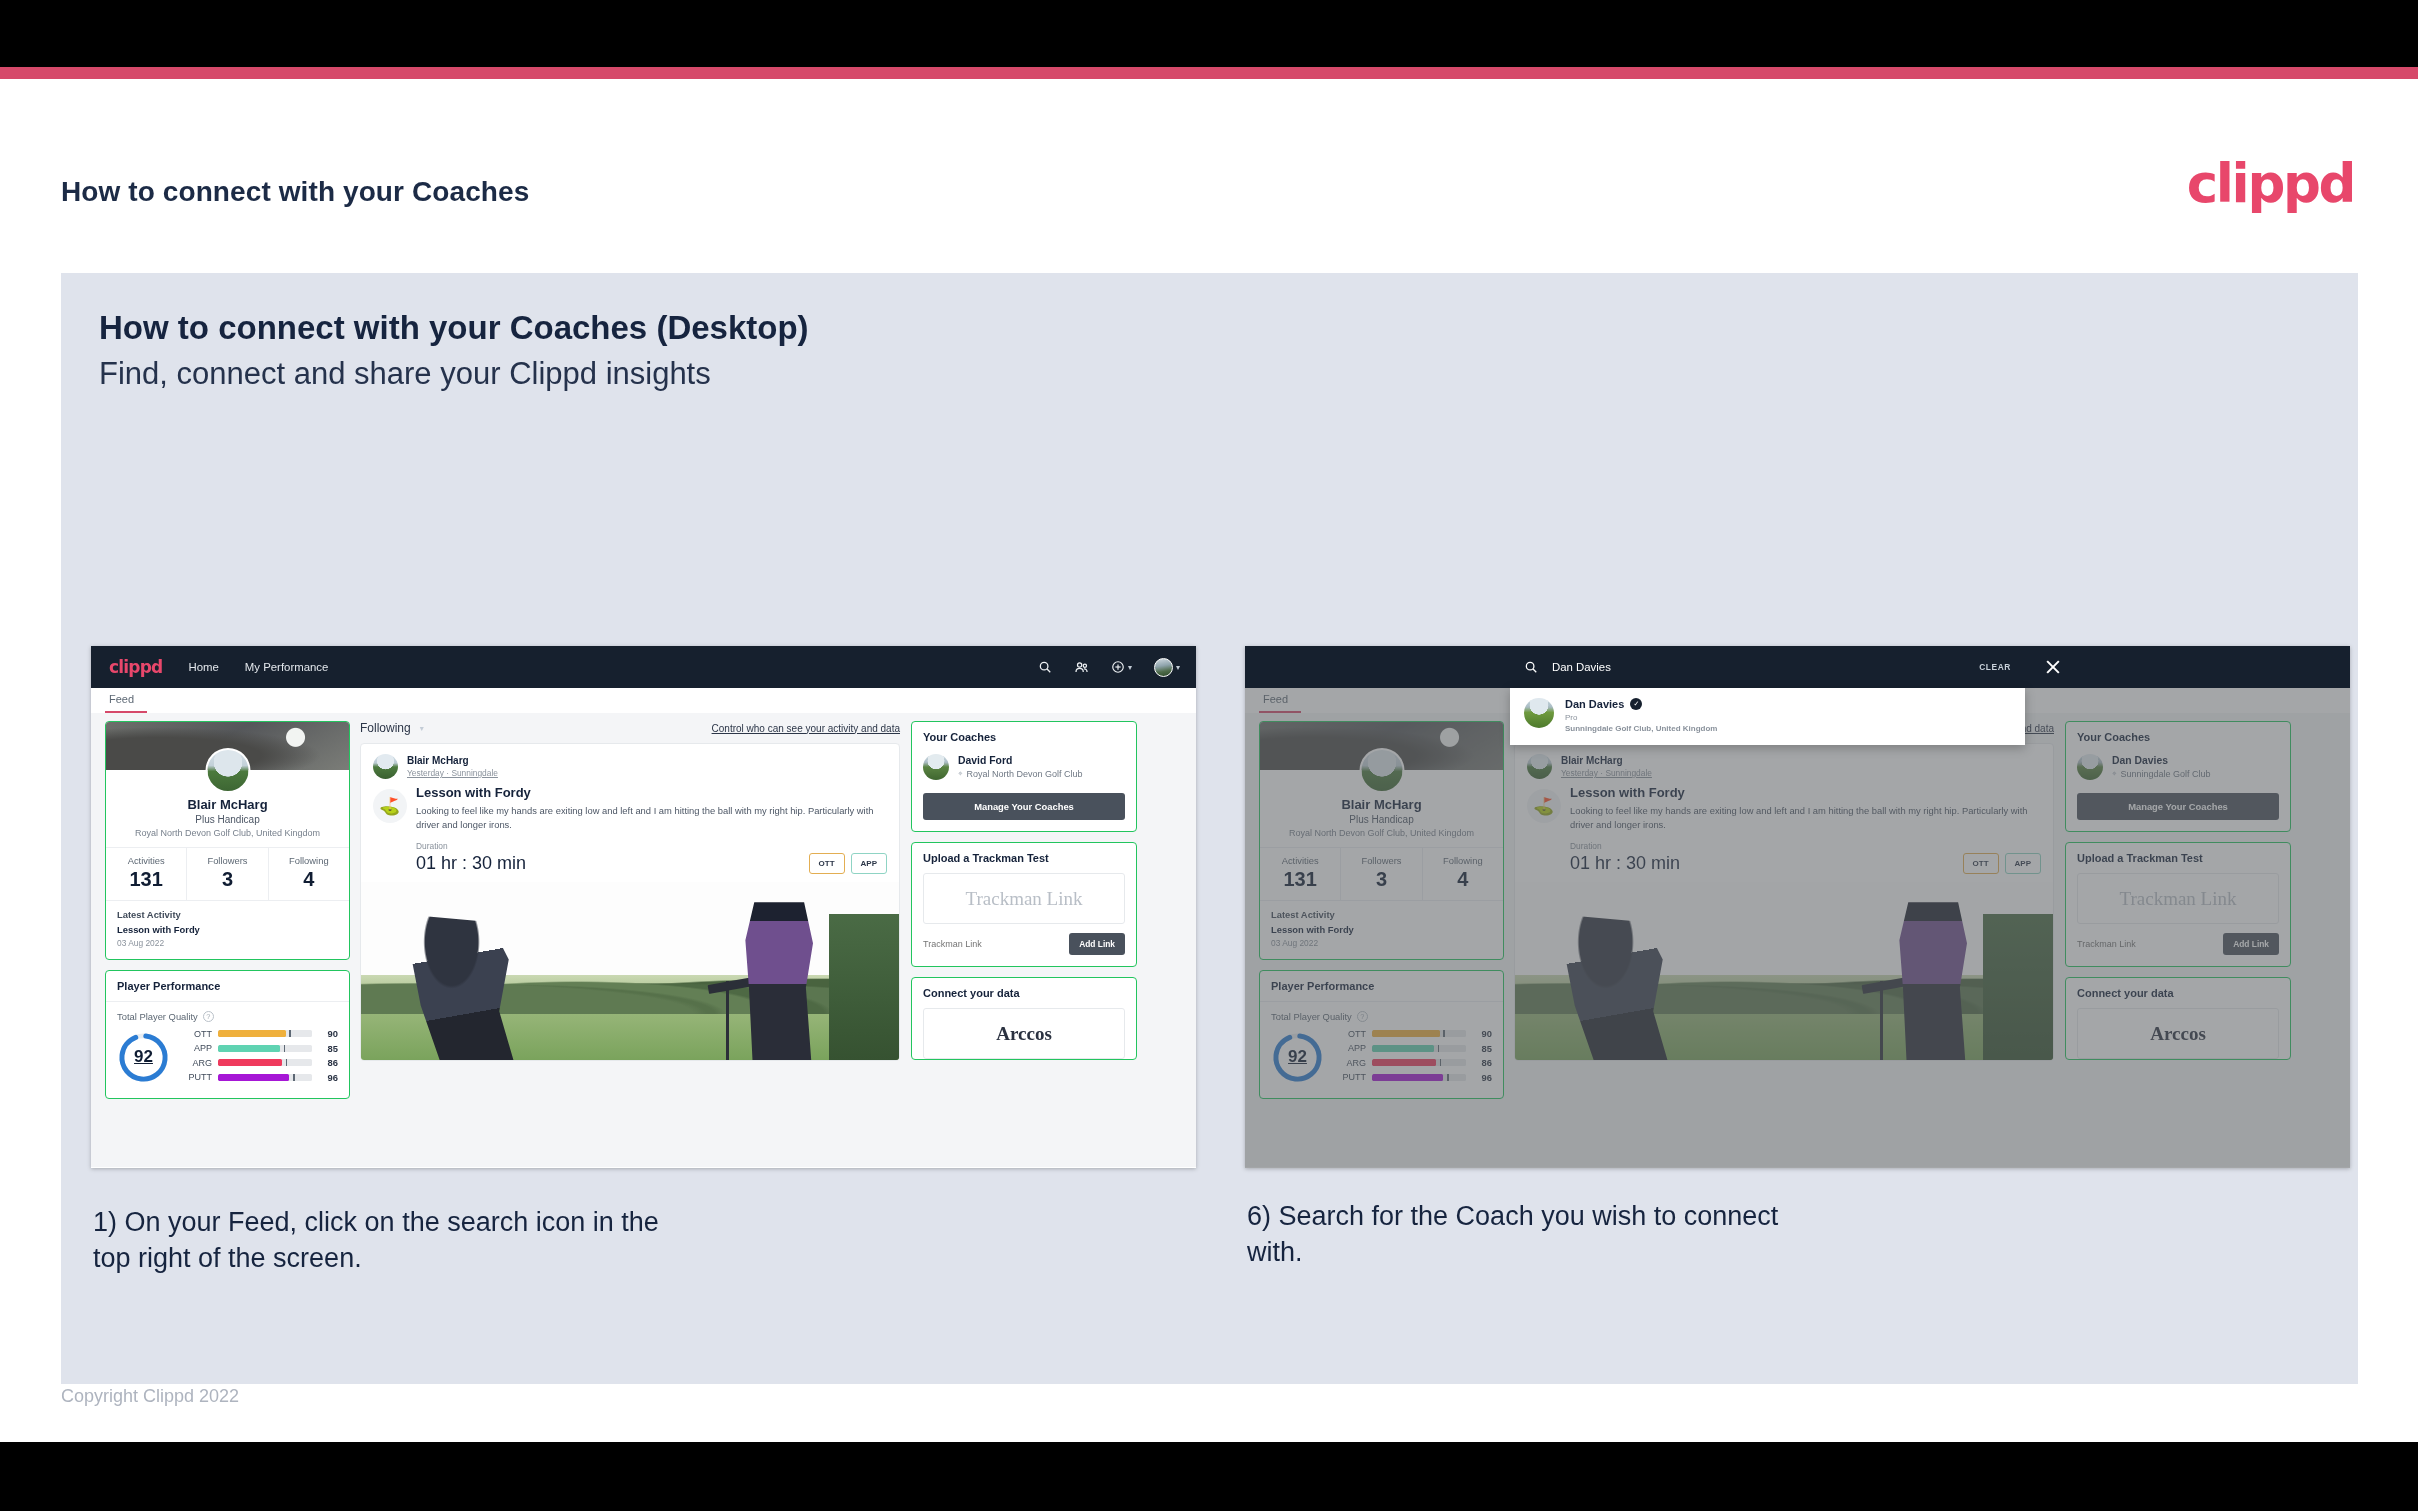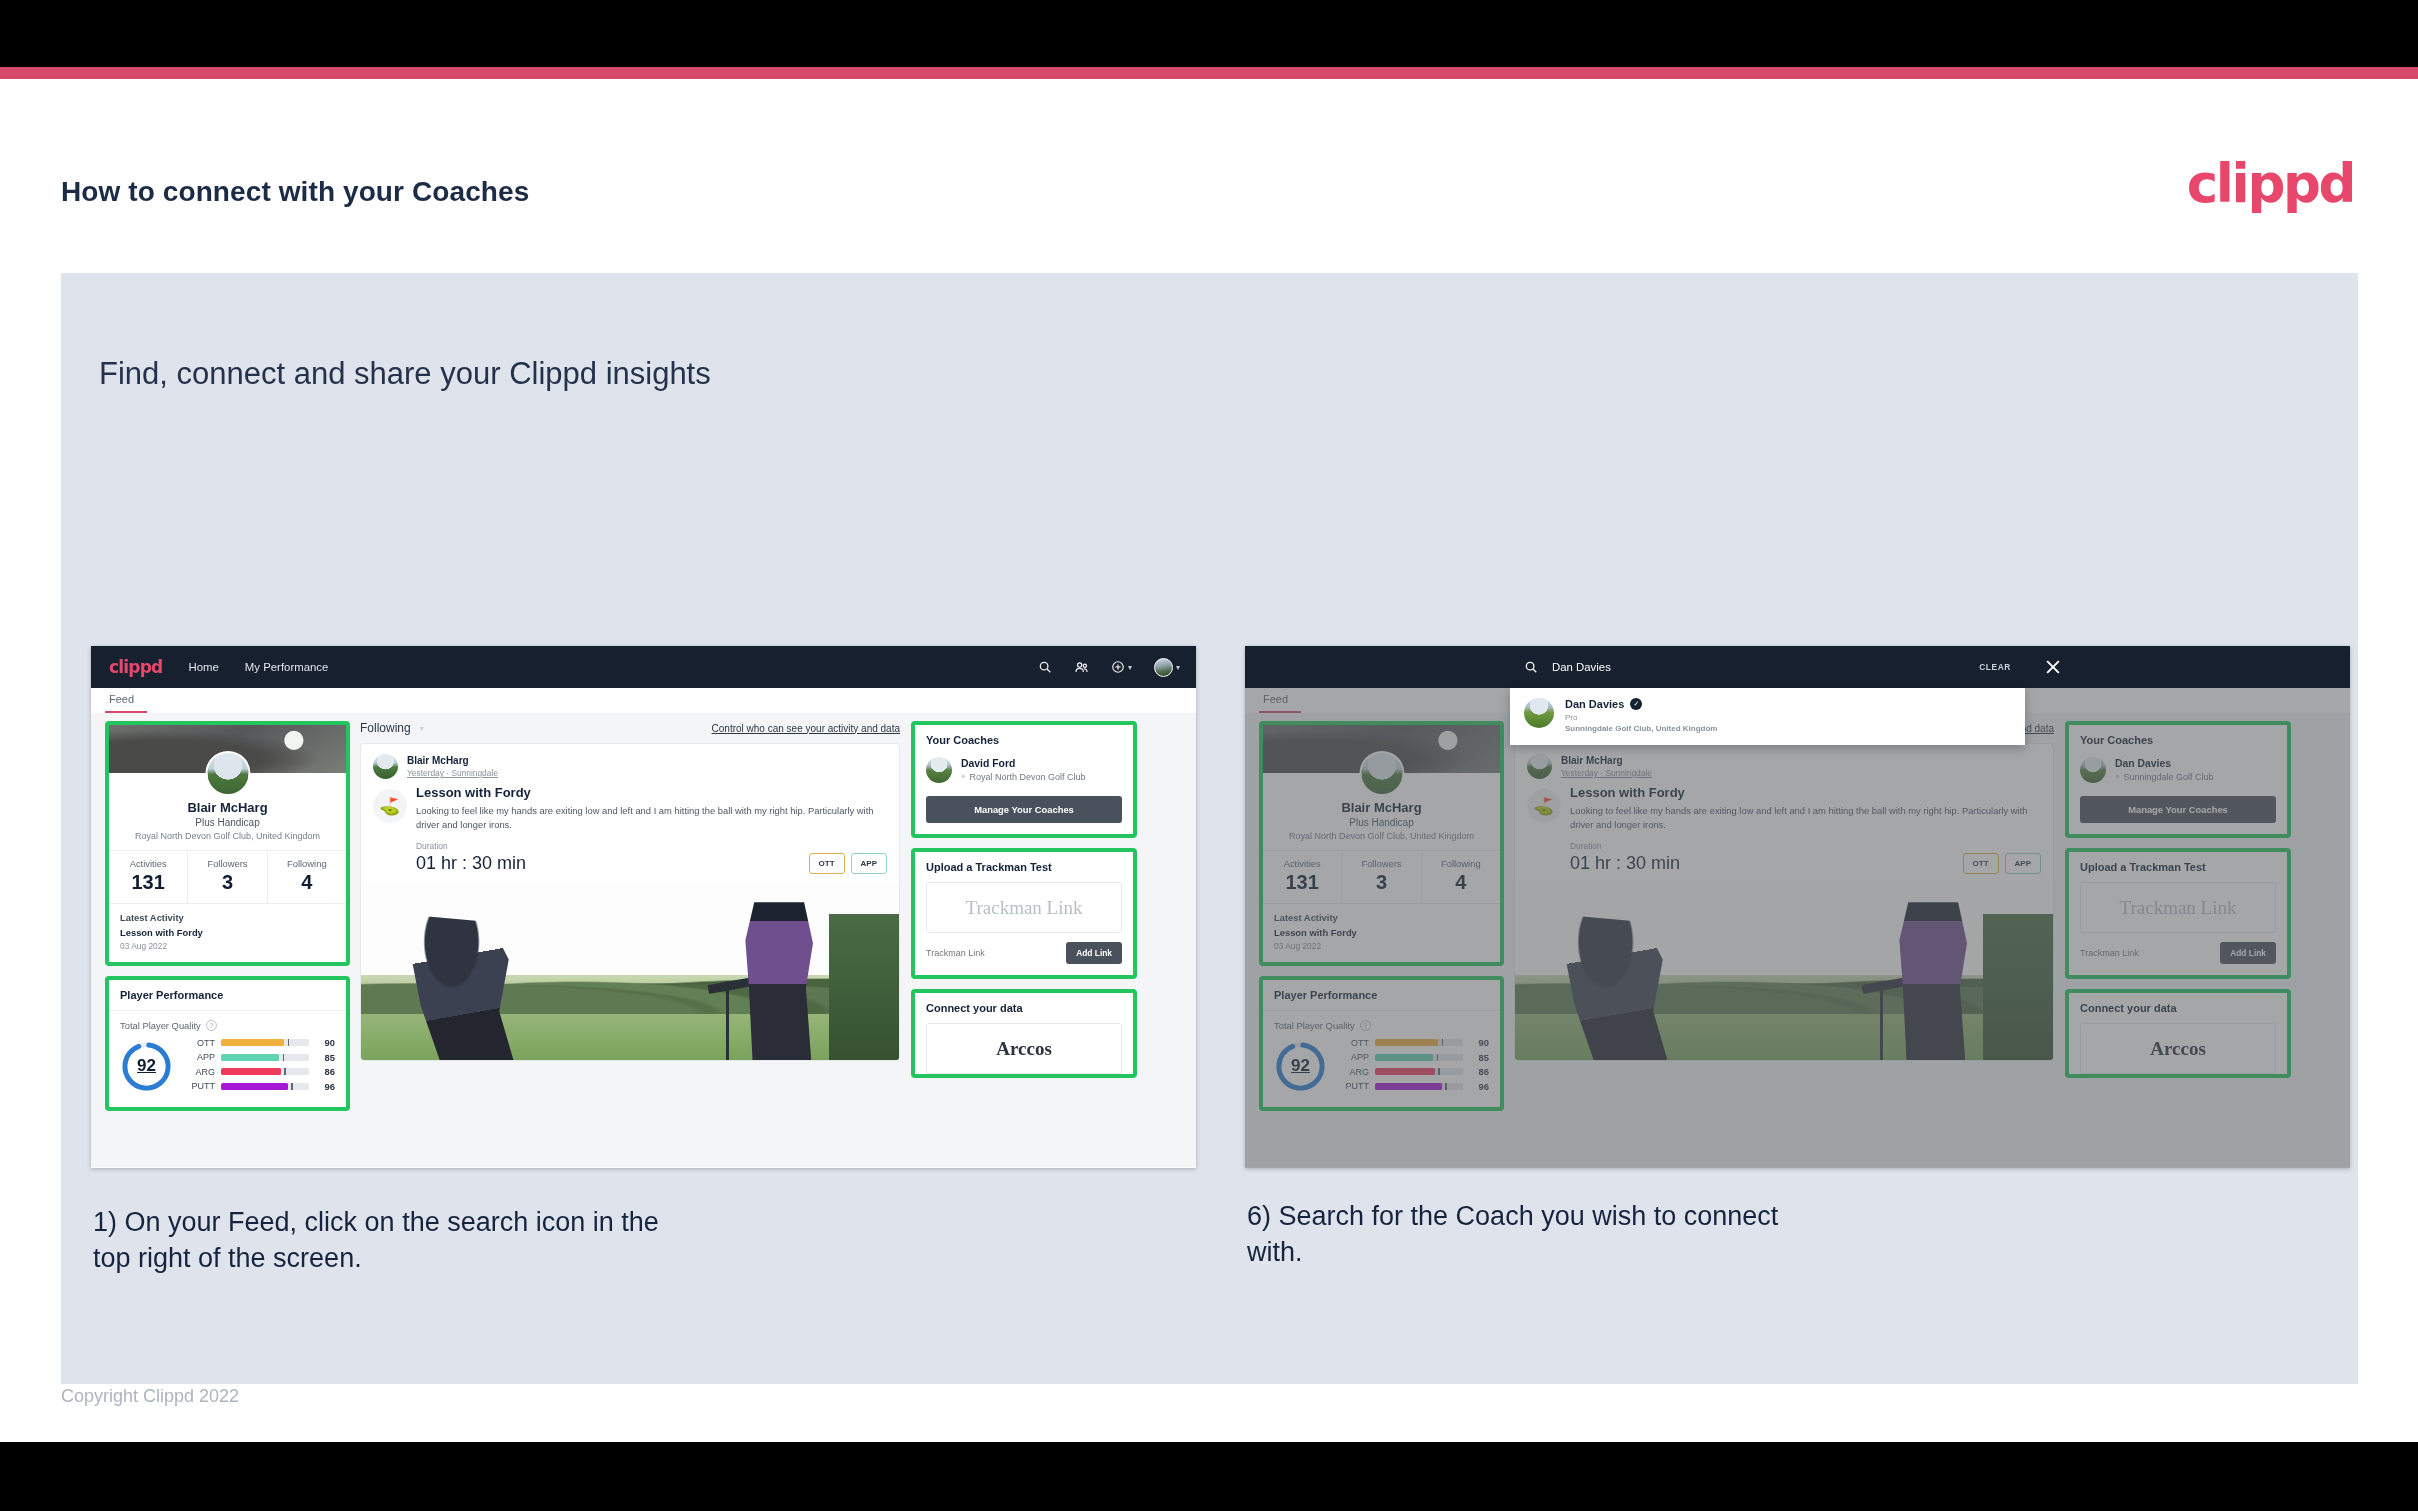--- a/index.html
+++ b/index.html
@@ -122,21 +122,21 @@
   
   .app-body {
     position: absolute; top: 67px; left: 0;
     width: 100%; height: 454px;
     background: #f4f5f7;
   }
 
   
   .col-left { position: absolute; left: 14px; top: 8px; width: 245px; }
   .card {
-    background: #fff; border: 4px solid #22c55e; border-radius: 4px;
+    background: #fff; border: 1px solid #22c55e; border-radius: 4px;
     margin-bottom: 10px; overflow: hidden;
   }
   .cover {
     height: 48px; width: 100%;
     background:
       radial-gradient(circle at 78% 32%, #f2f4f2 0 9px, transparent 10px),
       radial-gradient(ellipse at 22% 70%, #4a4a48 0 38%, transparent 60%),
       linear-gradient(150deg,#6d6f6b 0%,#55575a 45%,#7b7d78 100%);
   }
   .prof-av-wrap { position: relative; height: 26px; }
@@ -374,20 +374,21 @@
   <div class="slide">
 
     <div class="slide-header">
       <div class="header-title">How to connect with your Coaches</div>
       <div class="brand-logo">clippd</div>
       <div class="header-rule"></div>
     </div>
 
     <div class="content-panel">
 
+      <div class="panel-title">How to connect with your Coaches (Desktop)</div>
       <div class="panel-subtitle">Find, connect and share your Clippd insights</div>
 
       <div class="shot shot-1">
 
         <div class="app-nav">
           <div class="nav-logo">clippd</div>
           <div class="nav-link">Home</div>
           <div class="nav-link">My Performance</div>
           <div class="nav-right">
             <span class="nav-ic">

